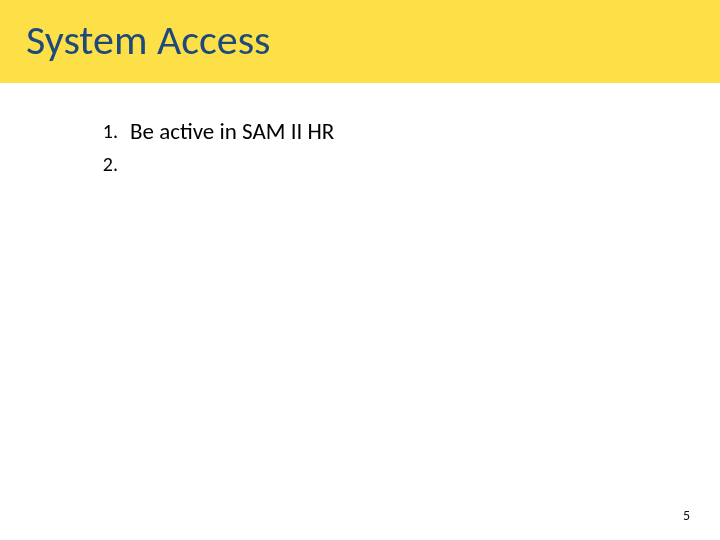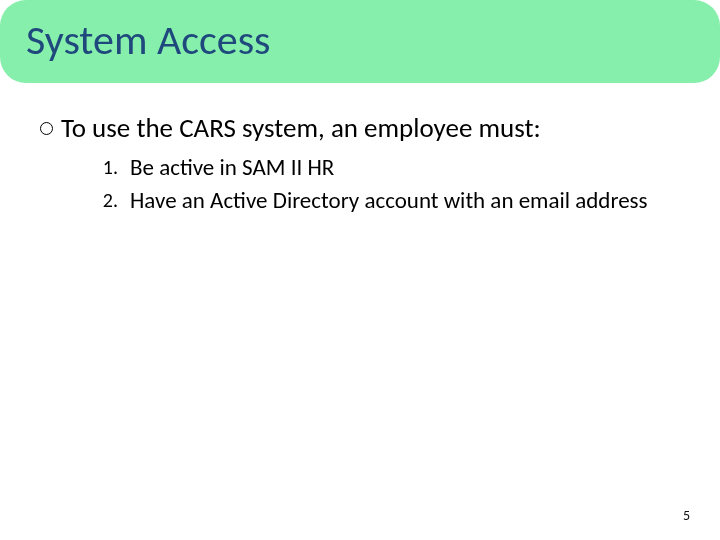--- a/index.html
+++ b/index.html
@@ -1,18 +1,18 @@
 <!DOCTYPE html>
 <html><head>
   <meta charset="utf-8">
   <style>
     * { margin: 0; padding: 0; box-sizing: border-box; }
     html, body { width: 720px; height: 540px; font-family: Calibri, "Segoe UI", Arial, sans-serif; background: #fff; color: #000; overflow: hidden; }
     .slide { width: 720px; height: 540px; position: relative; }
-    .title-bar { background: #86efac; width: 100%; padding: 14px 26px 18px 26px; border-radius: 26px; }
+    .title-bar { background: #fde047; width: 100%; padding: 14px 26px 18px 26px; }
     .title-bar h1 { color: #1f497d; font-size: 42px; font-weight: 400; letter-spacing: 0px; }
     .body { padding: 28px 40px 0 40px; }
     .bullet-row { display: flex; align-items: flex-start; margin-bottom: 8px; }
     .circ { display: inline-block; width: 13px; height: 13px; border: 1.6px solid #000; border-radius: 50%; margin-top: 11px; margin-right: 8px; flex-shrink: 0; }
     .b-text { font-size: 27px; line-height: 1.25; }
     .numlist { margin: 6px 0 14px 52px; }
     .num-row { display: flex; align-items: flex-start; margin-bottom: 4px; }
     .num { width: 26px; text-align: right; font-size: 20px; margin-top: 2px; margin-right: 12px; flex-shrink: 0; }
     .num-text { font-size: 23px; line-height: 1.25; max-width: 540px; }
     .page-num { position: absolute; bottom: 16px; right: 30px; font-size: 14px; color: #111; }
@@ -21,33 +21,28 @@
 <body>
 
 <div class="slide">
 
   <div class="title-bar">
     <h1>System Access</h1>
   </div>
 
   <div class="body">
 
-    <div class="bullet-row">
-      <span class="circ"></span>
-      <span class="b-text">To use the CARS system, an employee must:</span>
-    </div>
 
     <div class="numlist">
       <div class="num-row">
         <span class="num">1.</span>
         <span class="num-text">Be active in SAM II HR</span>
       </div>
       <div class="num-row">
         <span class="num">2.</span>
-        <span class="num-text">Have an Active Directory account with an email address</span>
       </div>
     </div>
 
 
   </div>
 
   <div class="page-num">5</div>
 
 </div>
 

